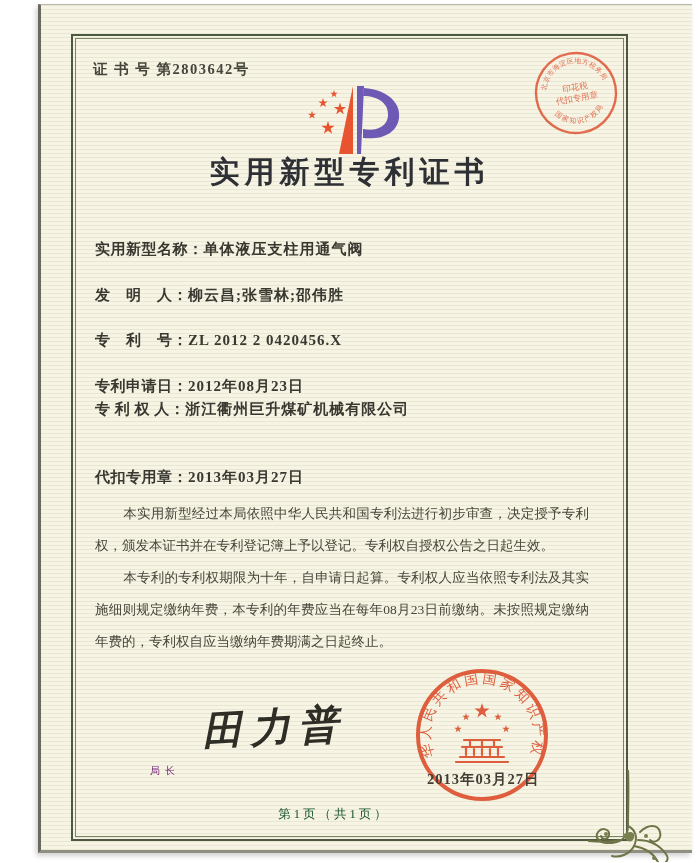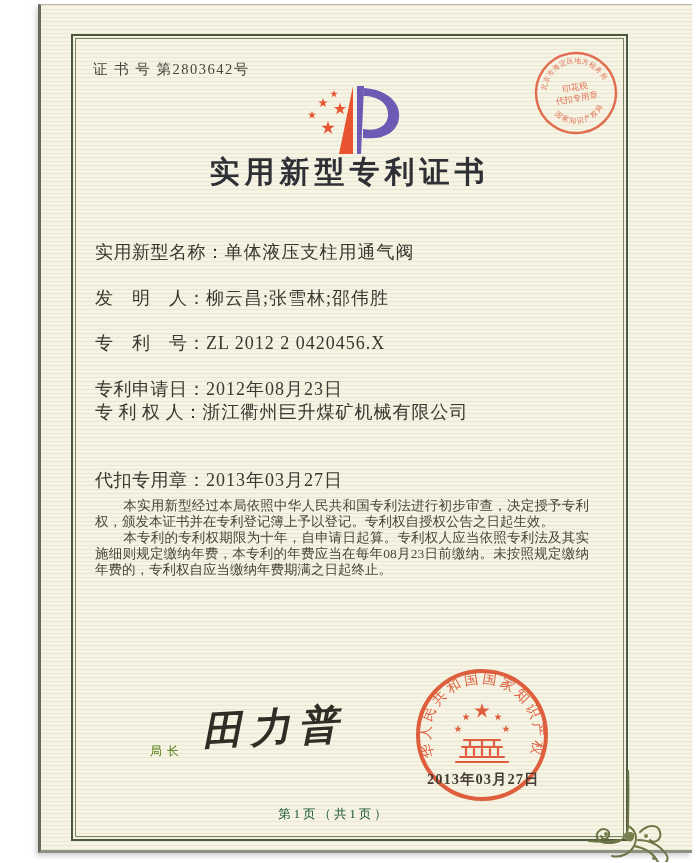--- a/index.html
+++ b/index.html
@@ -21,39 +21,39 @@
     box-shadow:-2px 3px 5px rgba(0,0,0,0.18);
   }
   
   .frame{
     position:absolute;left:71px;top:34px;width:557px;height:807px;
     border:2px solid #4d5840;box-sizing:border-box;z-index:2;
   }
   .frame-inner{position:absolute;inset:2px;border:1px solid #7a8463;}
   .cert-no{
     left:93px;top:60px;font-size:14.5px;color:#45453c;
-    letter-spacing:1.5px;z-index:3;white-space:pre;
+    letter-spacing:1.5px;z-index:3;white-space:pre;font-weight:bold;
   }
   .logo{left:283px;top:82px;z-index:3;}
   .title{
     left:71px;top:152px;width:557px;text-align:center;
     font-size:30px;font-weight:bold;color:#2f3036;letter-spacing:5px;z-index:3;
   }
   .field{
-    position:absolute;left:95px;font-size:18px;color:#383830;
-    font-weight:400;white-space:pre;z-index:3;letter-spacing:0.5px;
+    position:absolute;left:95px;font-size:15px;color:#383830;
+    font-weight:700;white-space:pre;z-index:3;letter-spacing:0.5px;
   }
   .field .val{letter-spacing:1px;}
   .f0{top:240px}.f1{top:286px}.f2{top:331px}.f3{top:377px}.f4{top:400px}.f5{top:468px}
   .body-text{
-    left:95px;top:498px;width:494px;font-size:13.5px;line-height:16px;
+    left:95px;top:498px;width:494px;font-size:13.5px;line-height:32px;
     color:#474639;text-align:justify;z-index:3;
   }
   .body-text p{margin:0;text-indent:2.1em;}
-  .director-label{left:150px;top:743px;font-size:12px;letter-spacing:5px;color:#4d7c0f;z-index:3;}
+  .director-label{left:150px;top:764px;font-size:10px;letter-spacing:5px;color:#701a75;z-index:3;}
   .sig-name{
     left:202px;top:700px;font-size:40px;font-style:italic;font-weight:600;
     transform:rotate(-3deg);color:#2e2e27;letter-spacing:8px;z-index:4;white-space:nowrap;
   }
   .sipo-seal{left:414px;top:667px;z-index:5;}
   .tax-seal{left:530px;top:47px;z-index:5;transform:rotate(-10deg);}
   .date-stamp{
     left:427px;top:770px;font-size:14.5px;font-weight:700;color:#433d33;
     letter-spacing:1px;z-index:6;white-space:nowrap;
   }

